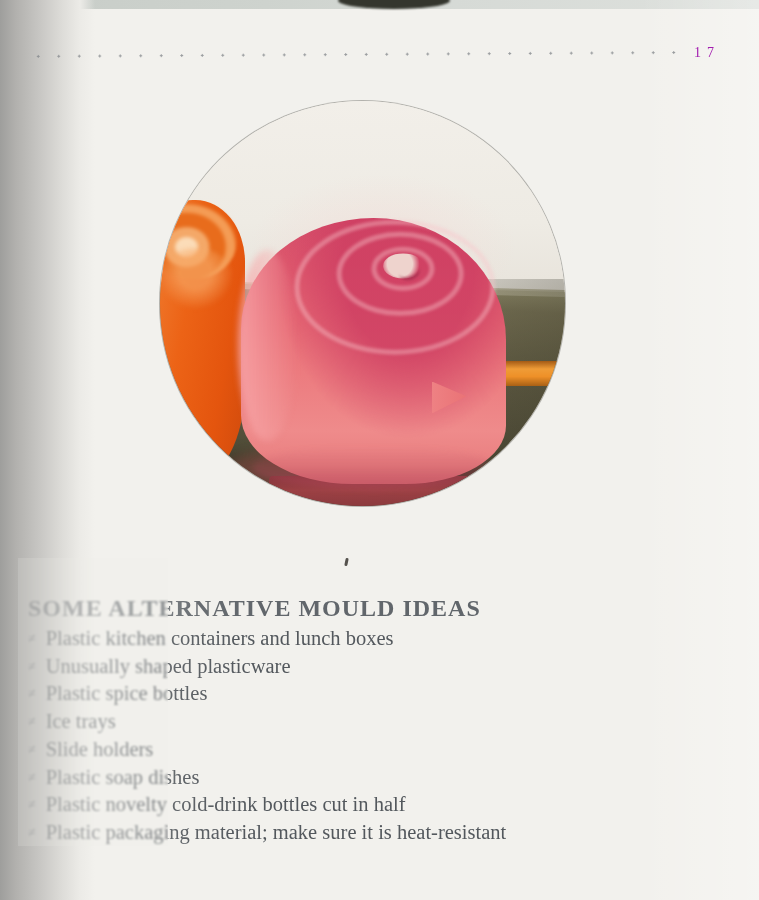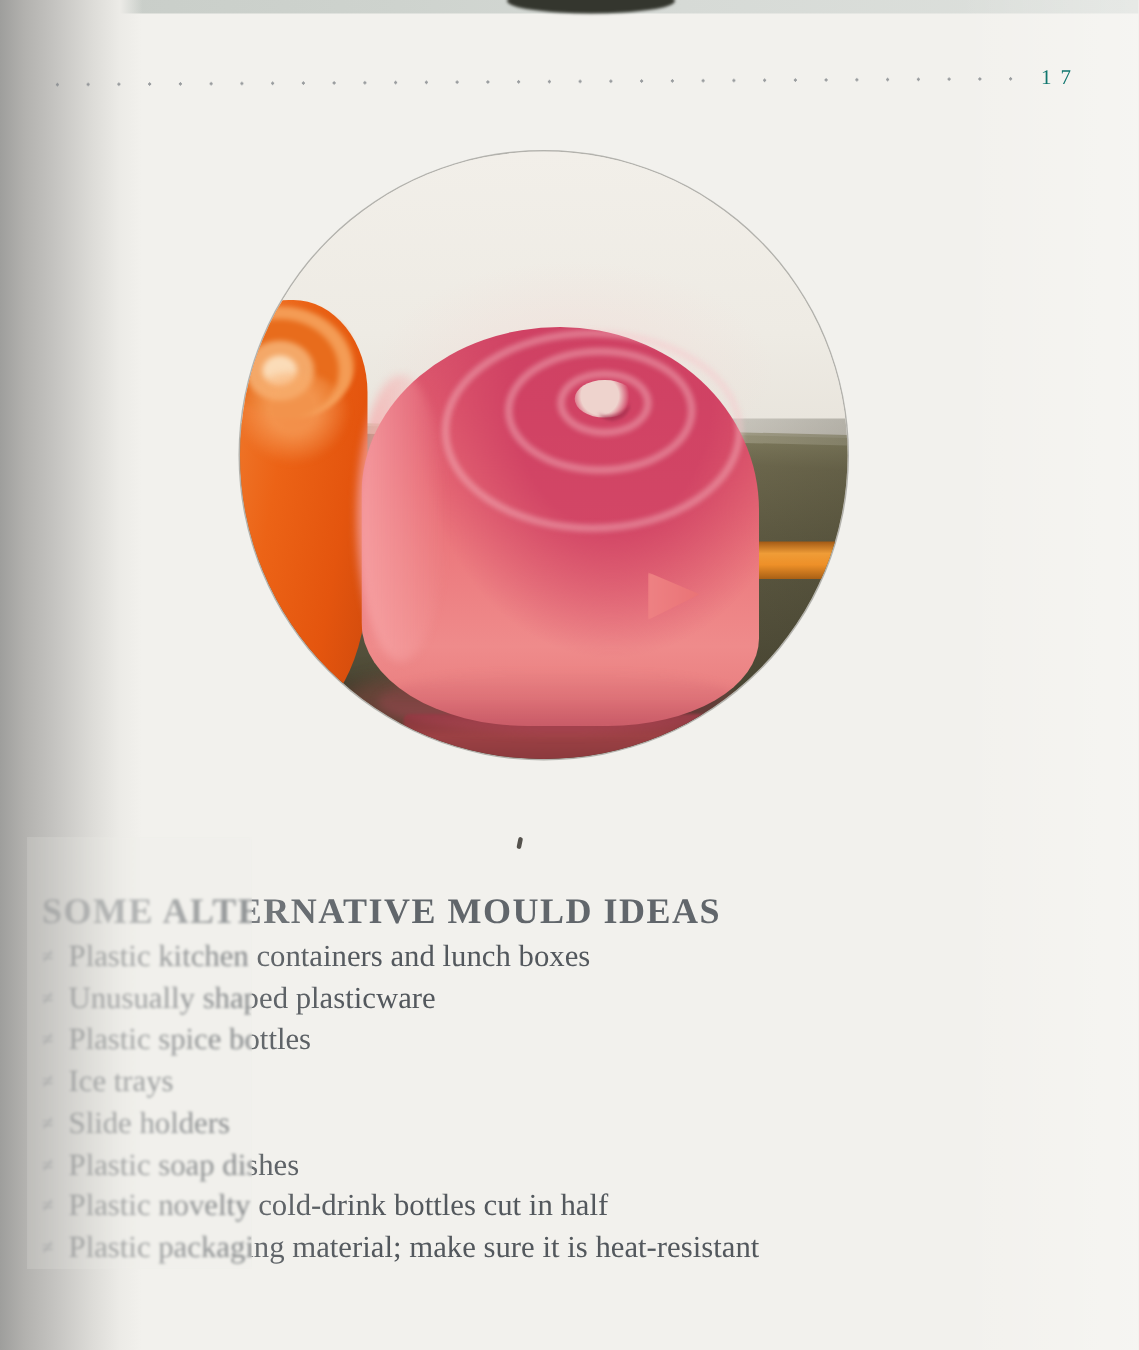--- a/index.html
+++ b/index.html
@@ -29,21 +29,21 @@
   }
   
   .dotted-rule{
     position:absolute;left:28px;top:52px;width:648px;height:5px;
     background-image:radial-gradient(circle 1.1px,#84888c 98%,rgba(0,0,0,0) 100%);
     background-size:20.5px 5px;background-repeat:repeat-x;
     transform:rotate(-0.35deg);opacity:.8;
   }
   .folio{
     position:absolute;left:694px;top:45px;
-    font-size:14px;letter-spacing:6px;color:#0f766e;
+    font-size:14px;letter-spacing:6px;color:#a21caf;
   }
   
   .photo{
     position:absolute;left:160px;top:101px;width:405px;height:405px;
     border-radius:50%;overflow:hidden;
     box-shadow:0 0 0 1px rgba(116,116,110,.5);
     background:var(--wall,#f1eee8);
   }
   .photo *{position:absolute;}
   .wall{

